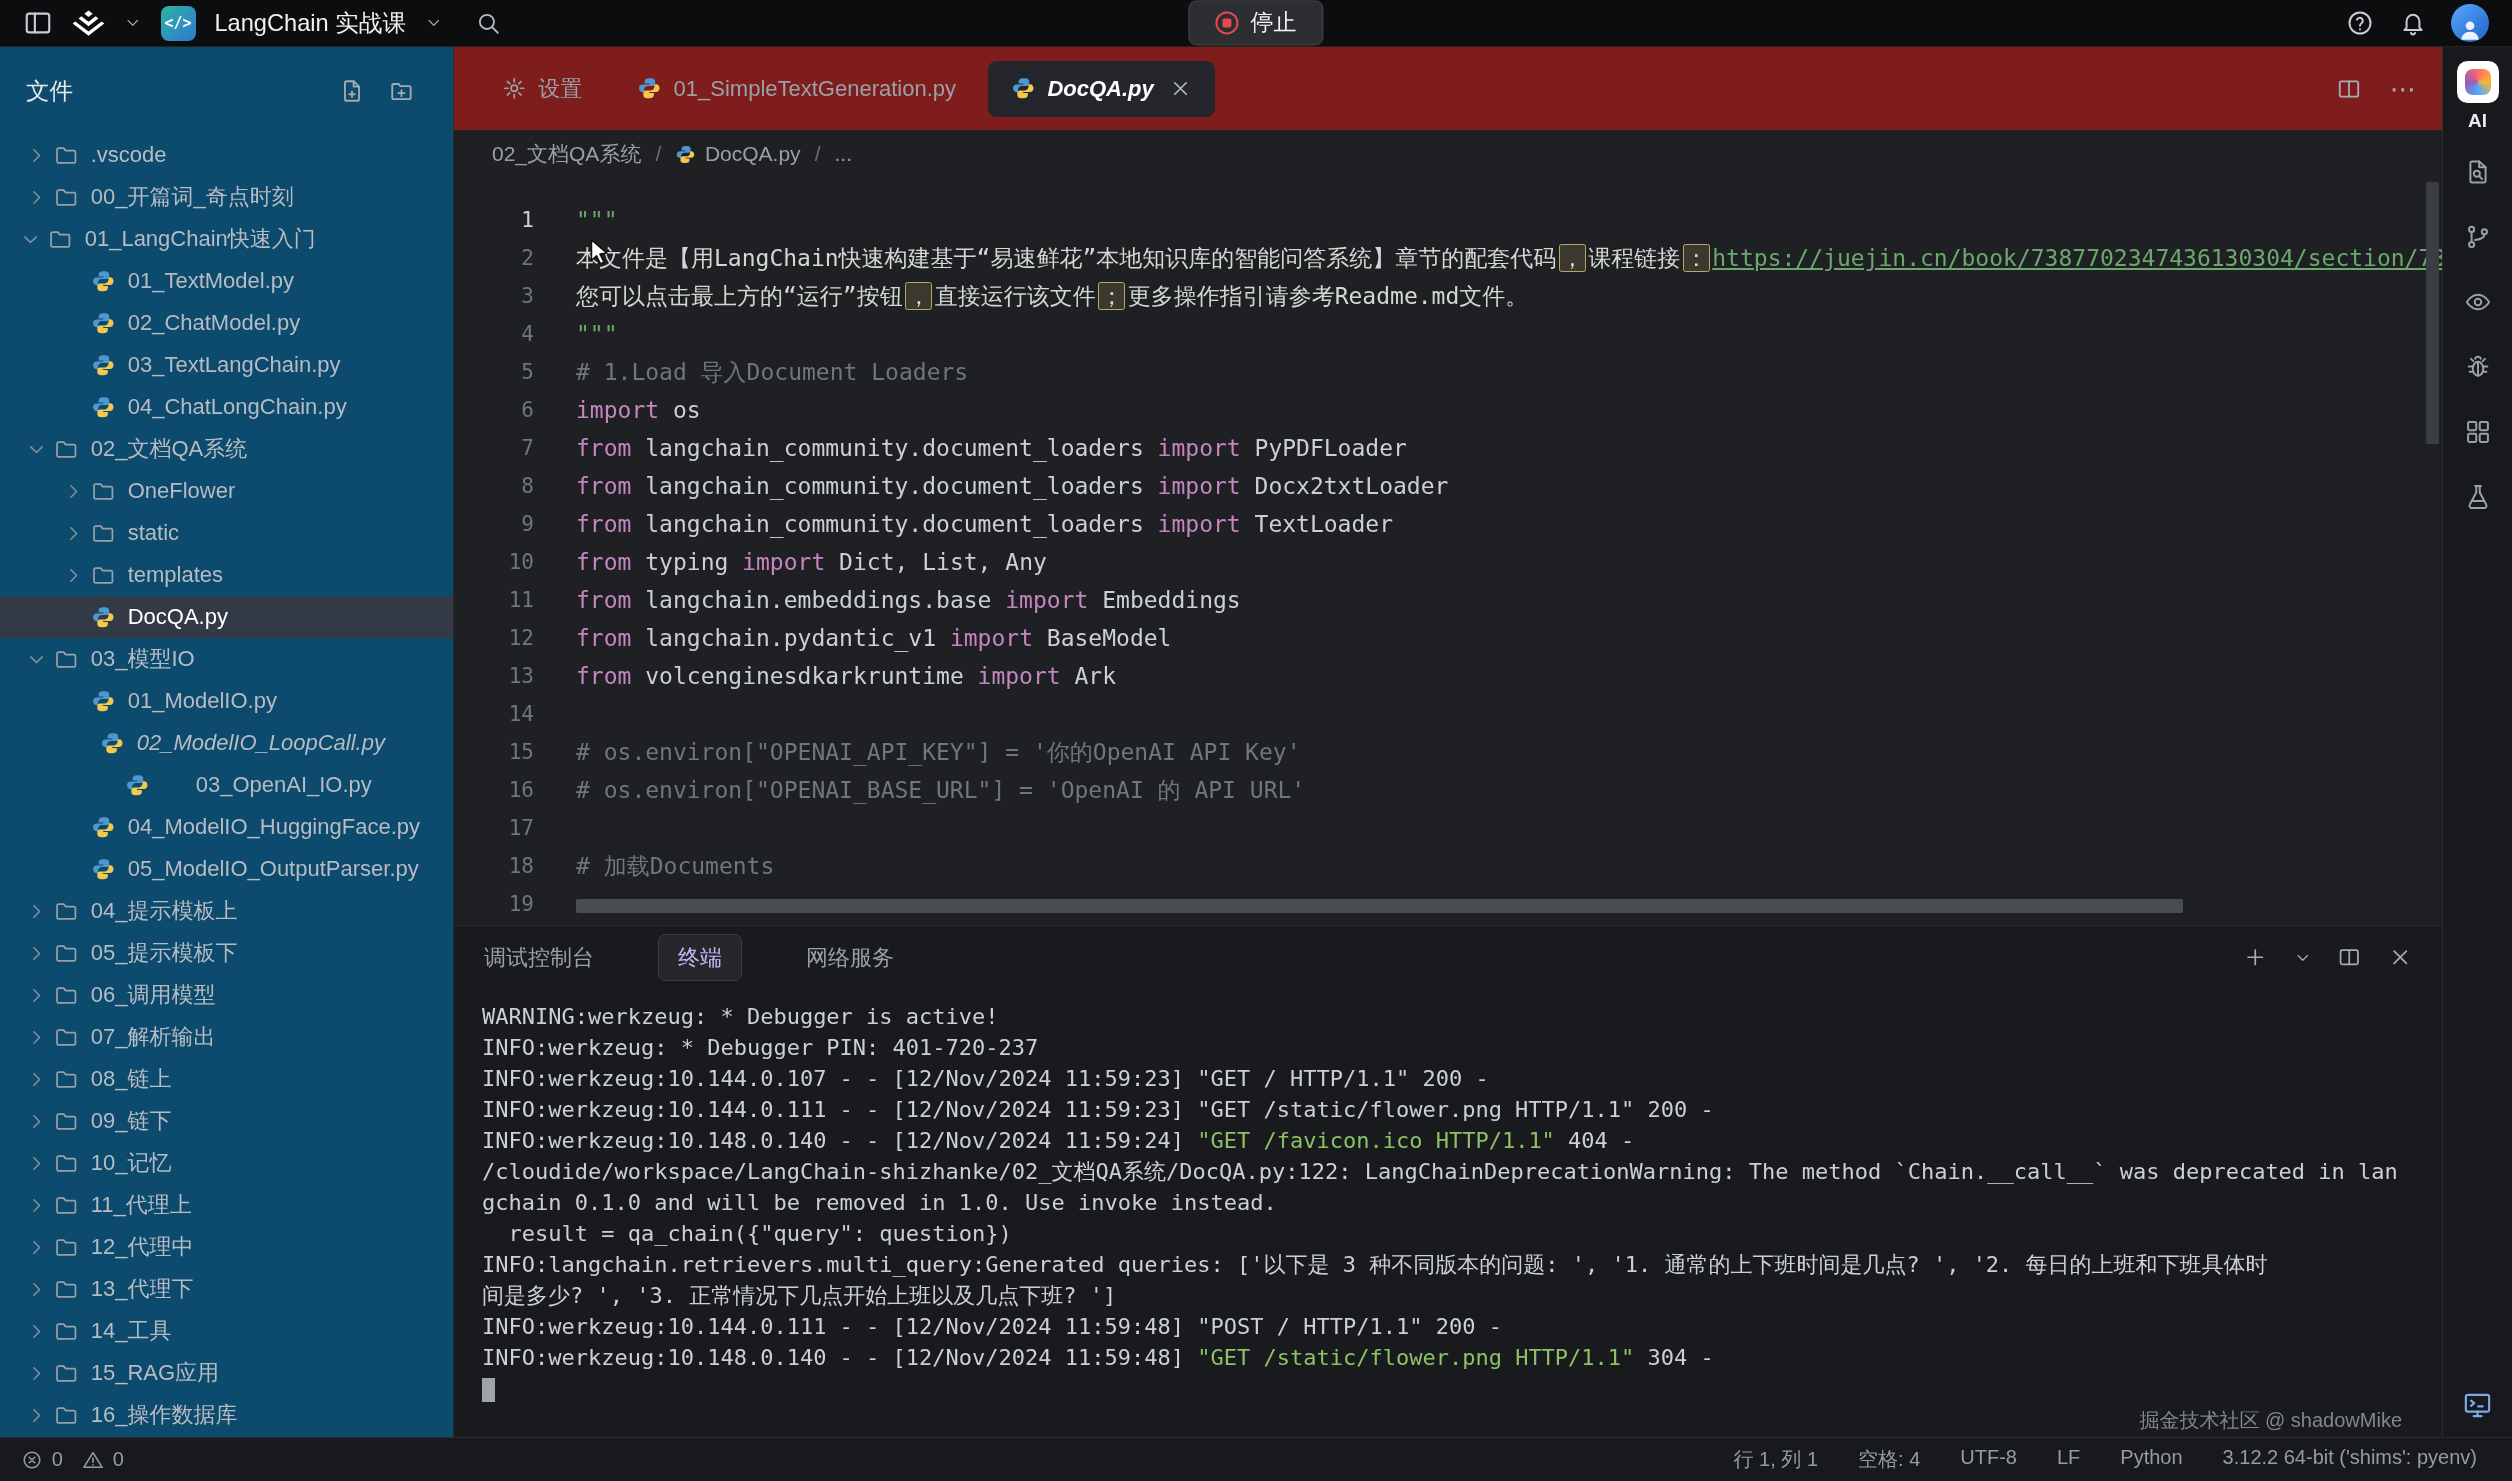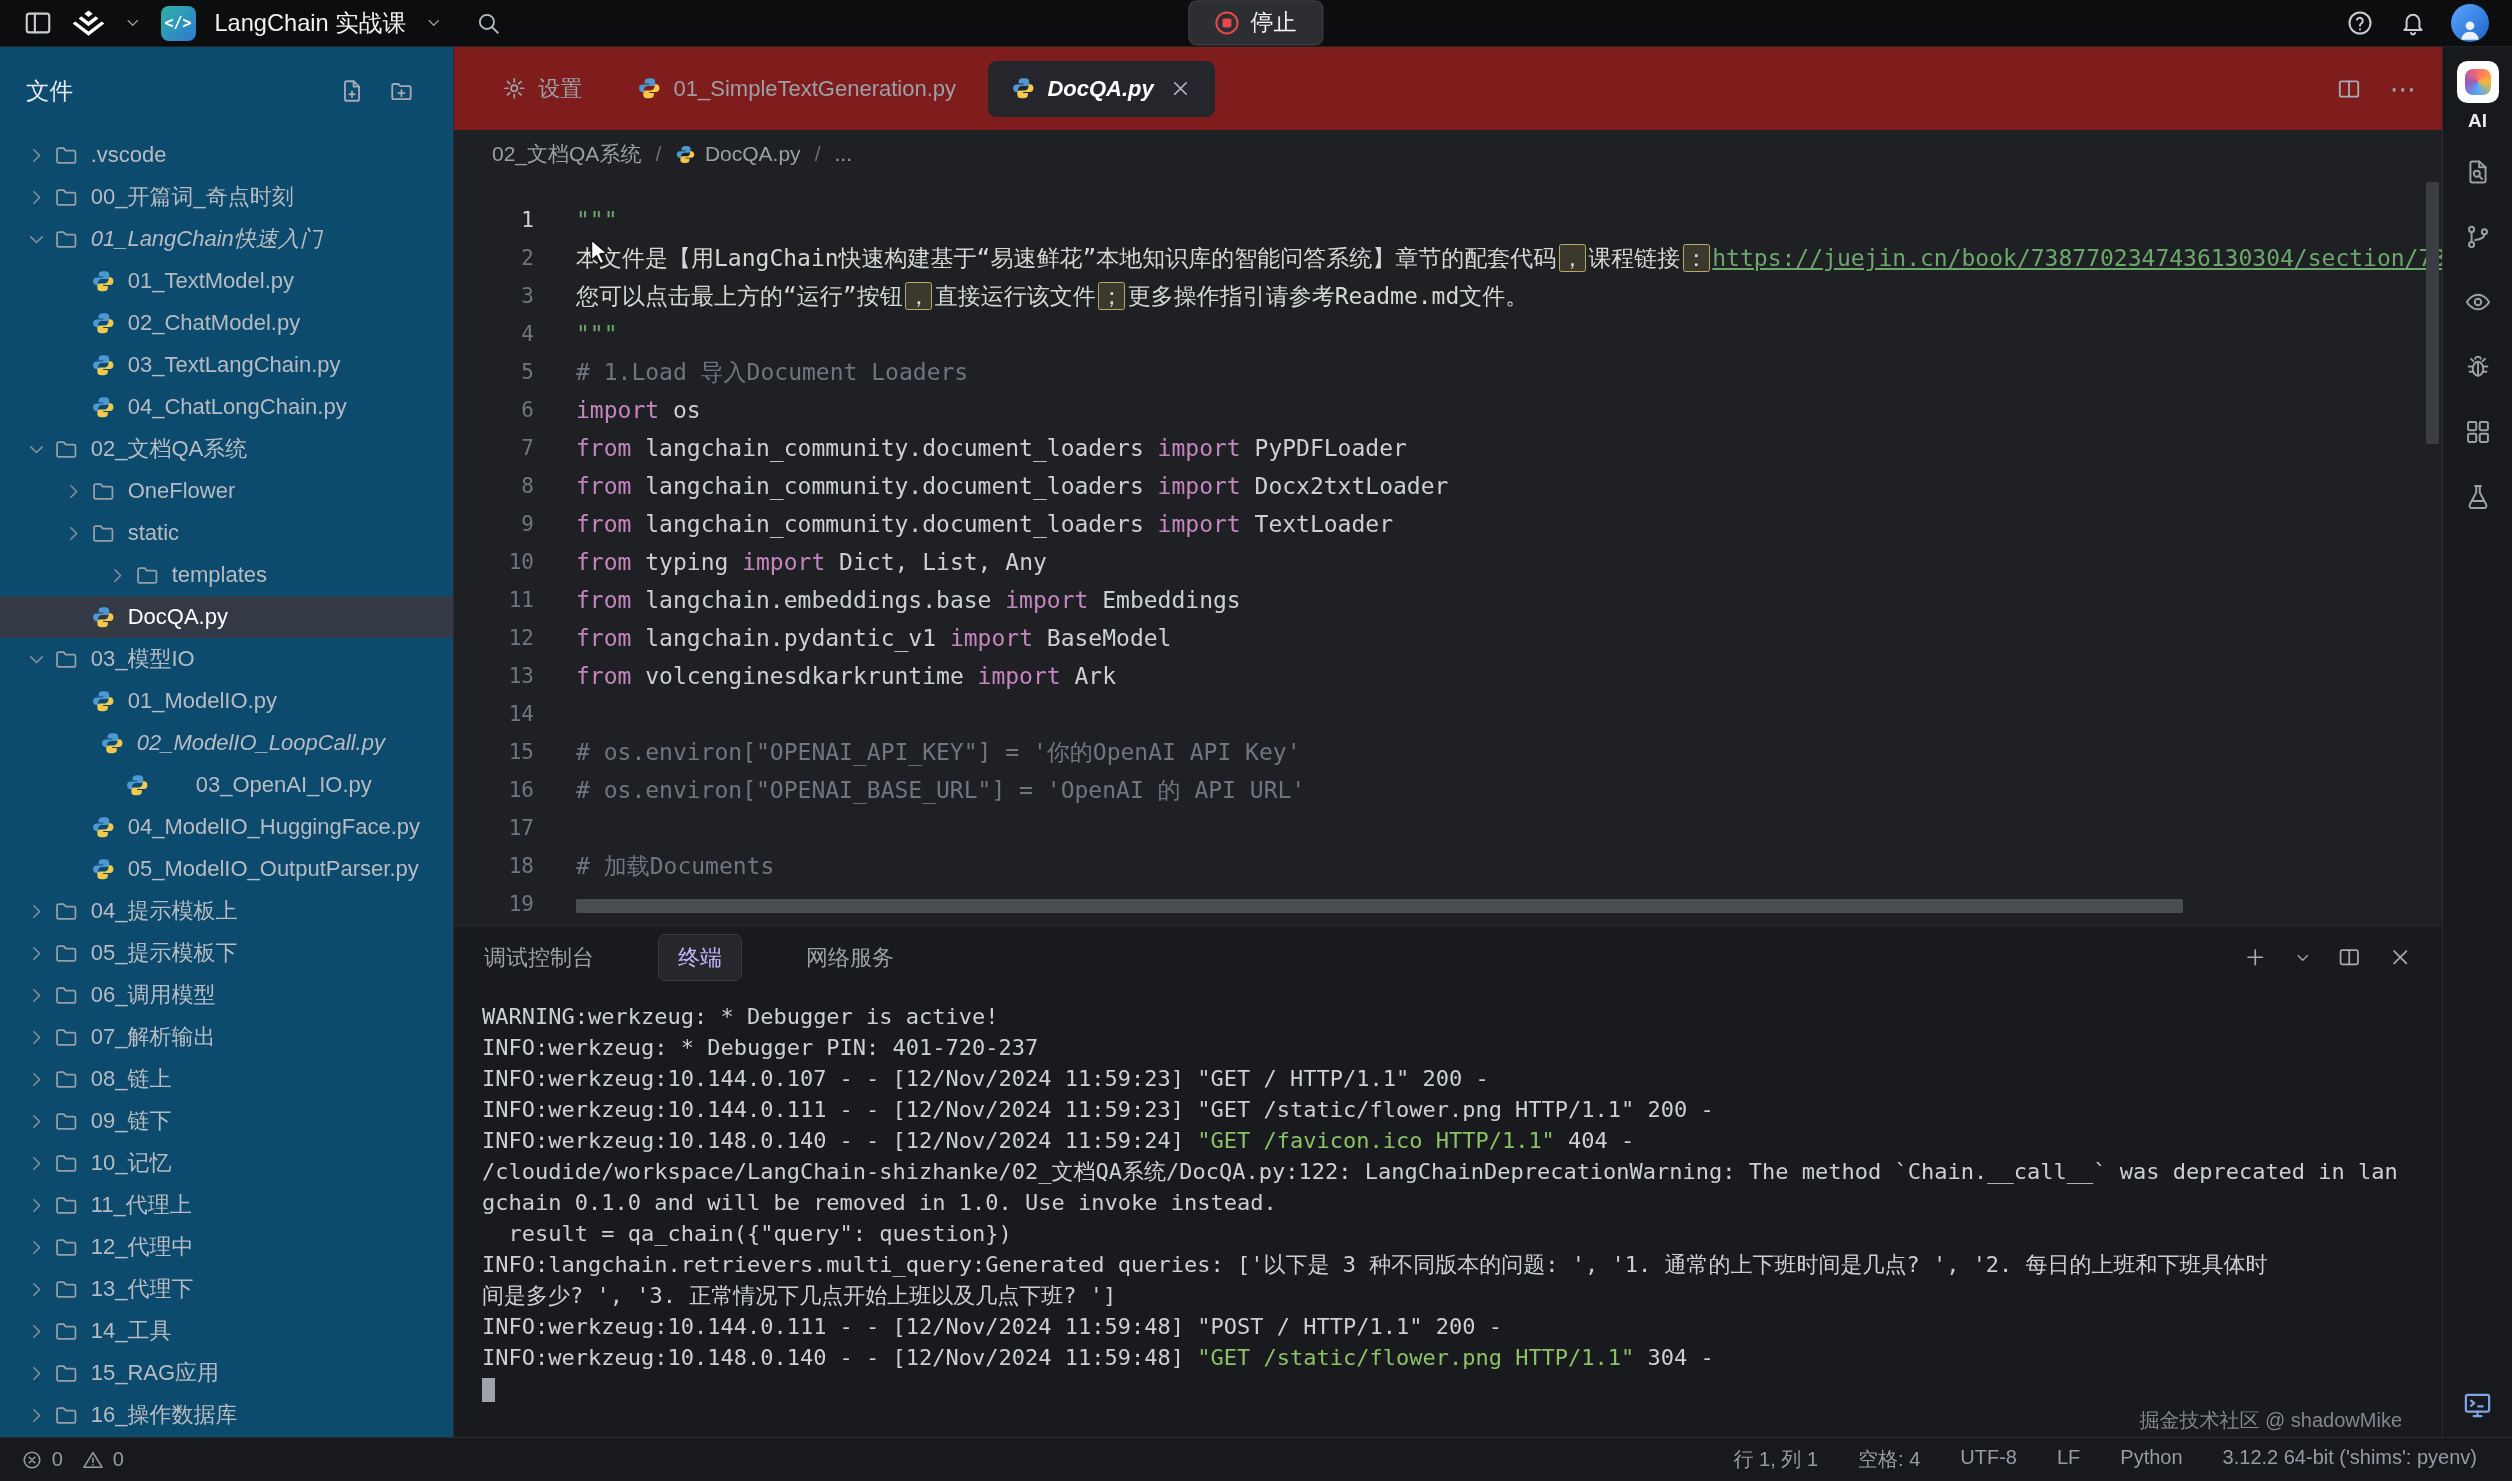--- a/index.html
+++ b/index.html
@@ -230,21 +230,21 @@
                 <path d="M9 5.5l6.5 6.5L9 18.5"></path>
               </svg>
             </span>
             <span class="ic t-ic">
               <svg viewBox="0 0 24 24" fill="none" stroke="currentColor" stroke-width="1.7" stroke-linecap="round" stroke-linejoin="round">
                 <path d="M3 6.5A1.5 1.5 0 0 1 4.5 5h5l2 2.5h8A1.5 1.5 0 0 1 21 9v9a1.5 1.5 0 0 1-1.5 1.5h-15A1.5 1.5 0 0 1 3 18z"></path>
               </svg>
             </span>
             <span>00_开篇词_奇点时刻</span>
           </div>
-          <div class="tree-row" style="padding-left: 26px; font-style: italic;">
+          <div class="tree-row" style="padding-left: 20px;">
             <span class="ic chev">
               <svg viewBox="0 0 24 24" fill="none" stroke="currentColor" stroke-width="1.7" stroke-linecap="round" stroke-linejoin="round">
                 <path d="M5.5 9l6.5 6.5L18.5 9"></path>
               </svg>
             </span>
             <span class="ic t-ic">
               <svg viewBox="0 0 24 24" fill="none" stroke="currentColor" stroke-width="1.7" stroke-linecap="round" stroke-linejoin="round">
                 <path d="M3 6.5A1.5 1.5 0 0 1 4.5 5h5l2 2.5h8A1.5 1.5 0 0 1 21 9v9a1.5 1.5 0 0 1-1.5 1.5h-15A1.5 1.5 0 0 1 3 18z"></path>
               </svg>
             </span>
@@ -322,21 +322,21 @@
                 <path d="M9 5.5l6.5 6.5L9 18.5"></path>
               </svg>
             </span>
             <span class="ic t-ic">
               <svg viewBox="0 0 24 24" fill="none" stroke="currentColor" stroke-width="1.7" stroke-linecap="round" stroke-linejoin="round">
                 <path d="M3 6.5A1.5 1.5 0 0 1 4.5 5h5l2 2.5h8A1.5 1.5 0 0 1 21 9v9a1.5 1.5 0 0 1-1.5 1.5h-15A1.5 1.5 0 0 1 3 18z"></path>
               </svg>
             </span>
             <span>static</span>
           </div>
-          <div class="tree-row" style="padding-left: 63px; margin-left: 44px;">
+          <div class="tree-row" style="padding-left: 63px;">
             <span class="ic chev">
               <svg viewBox="0 0 24 24" fill="none" stroke="currentColor" stroke-width="1.7" stroke-linecap="round" stroke-linejoin="round">
                 <path d="M9 5.5l6.5 6.5L9 18.5"></path>
               </svg>
             </span>
             <span class="ic t-ic">
               <svg viewBox="0 0 24 24" fill="none" stroke="currentColor" stroke-width="1.7" stroke-linecap="round" stroke-linejoin="round">
                 <path d="M3 6.5A1.5 1.5 0 0 1 4.5 5h5l2 2.5h8A1.5 1.5 0 0 1 21 9v9a1.5 1.5 0 0 1-1.5 1.5h-15A1.5 1.5 0 0 1 3 18z"></path>
               </svg>
             </span>

